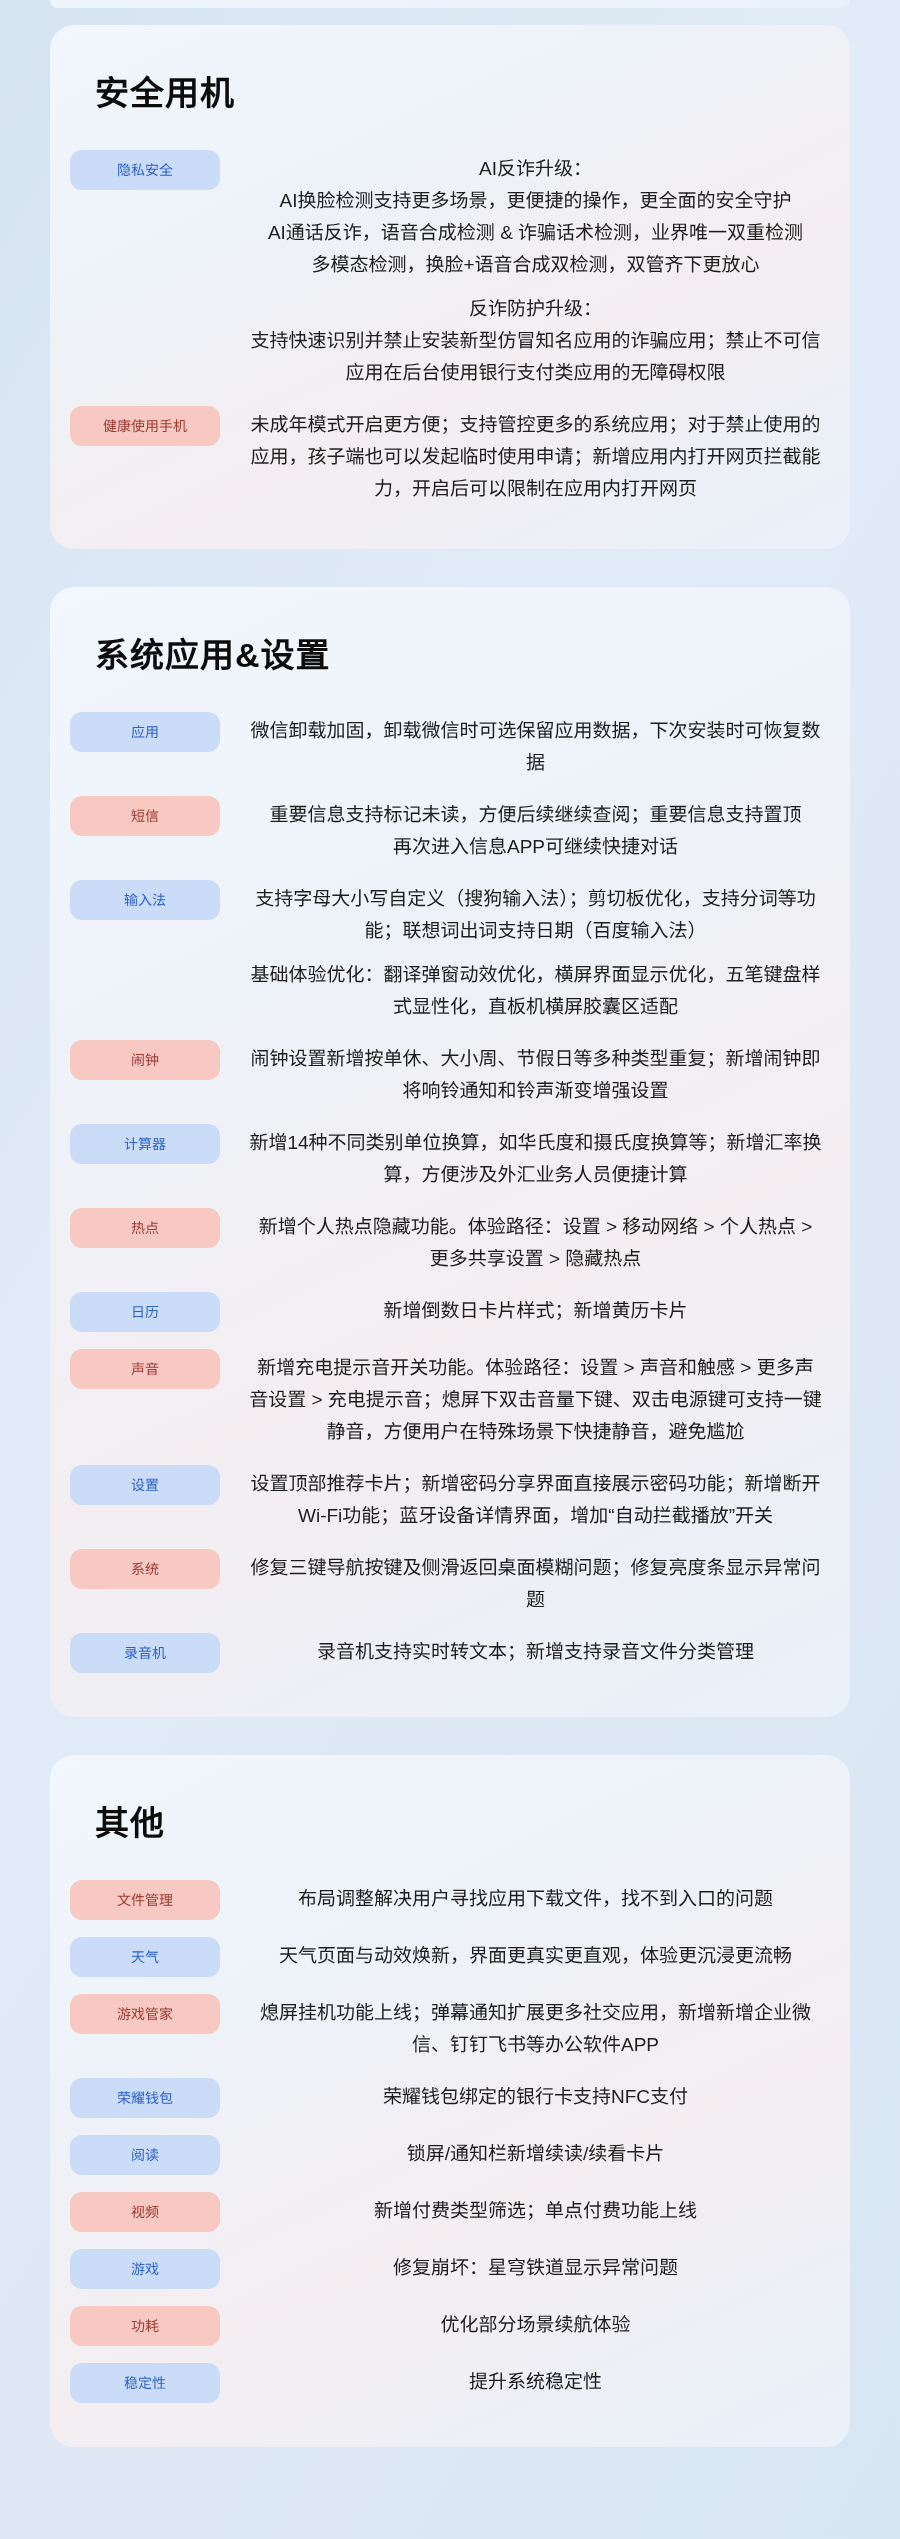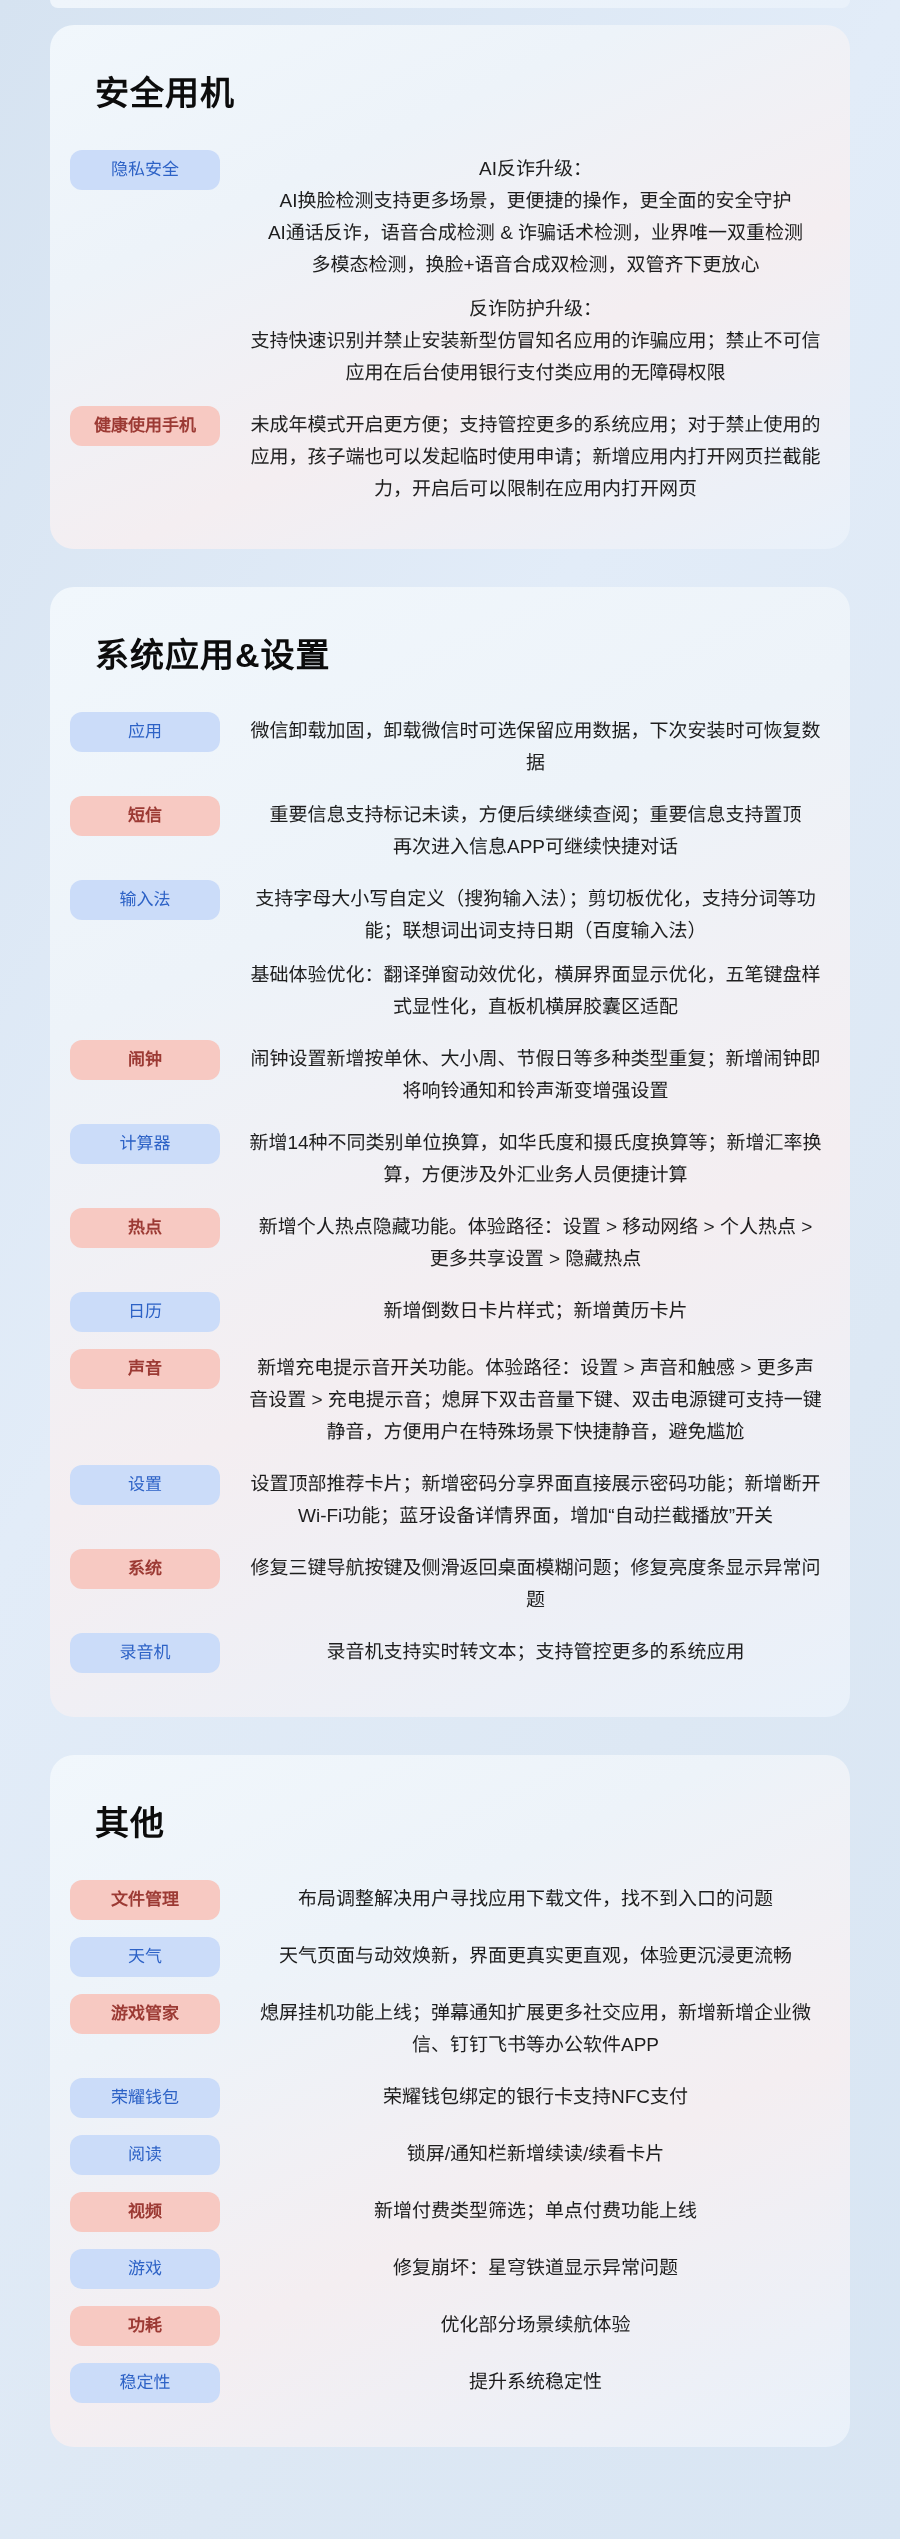--- a/index.html
+++ b/index.html
@@ -40,28 +40,28 @@
     display: flex;
     align-items: flex-start;
     margin-bottom: 20px;
   }
   .row:last-child { margin-bottom: 6px; }
   .tag {
     flex: none;
     box-sizing: border-box;
     min-width: 150px;
     text-align: center;
-    font-size: 17px;
+    font-size: 14px;
     line-height: 26px;
     padding: 7px 14px;
     border-radius: 12px;
     margin-top: -3px;
   }
   .tag.blue { background: var(--tag-blue-bg); color: var(--tag-blue-text); }
-  .tag.pink { background: var(--tag-pink-bg); color: var(--tag-pink-text); font-weight: bold; }
+  .tag.pink { background: var(--tag-pink-bg); color: var(--tag-pink-text); }
   .desc {
     margin-left: 28px;
     flex: 1 1 auto;
     font-size: 19px;
     line-height: 32px;
     color: #1d1d1d;
   }
   .desc p {
     margin: 0;
     white-space: pre-line;
@@ -170,21 +170,21 @@
   <div class="row">
     <span class="tag pink">系统</span>
     <div class="desc">
               <p>修复三键导航按键及侧滑返回桌面模糊问题；修复亮度条显示异常问题</p>
             </div>
   </div>
 
   <div class="row">
     <span class="tag blue">录音机</span>
     <div class="desc">
-              <p>录音机支持实时转文本；支持管控更多的系统应用</p>
+              <p>录音机支持实时转文本；新增支持录音文件分类管理</p>
             </div>
   </div>
 </div>
   </section>
 
   <section class="card">
     <h2 class="card-title">其他</h2>
     <div class="rows">
   <div class="row">
     <span class="tag pink">文件管理</span>

